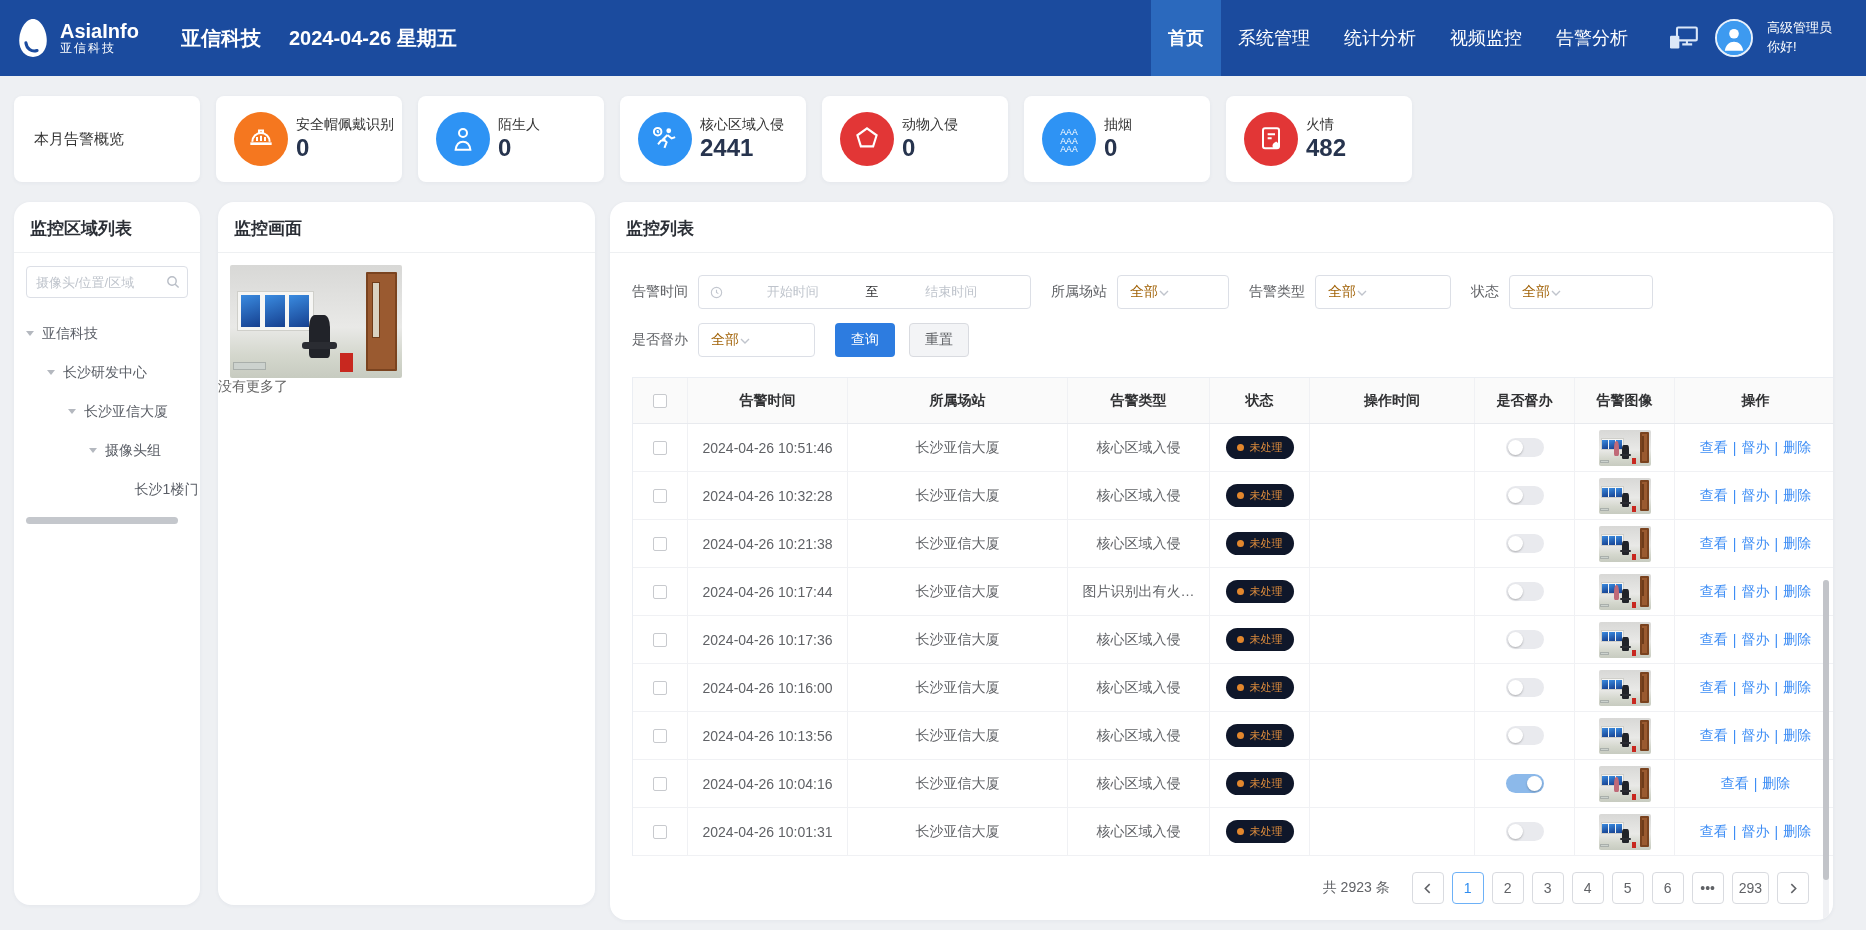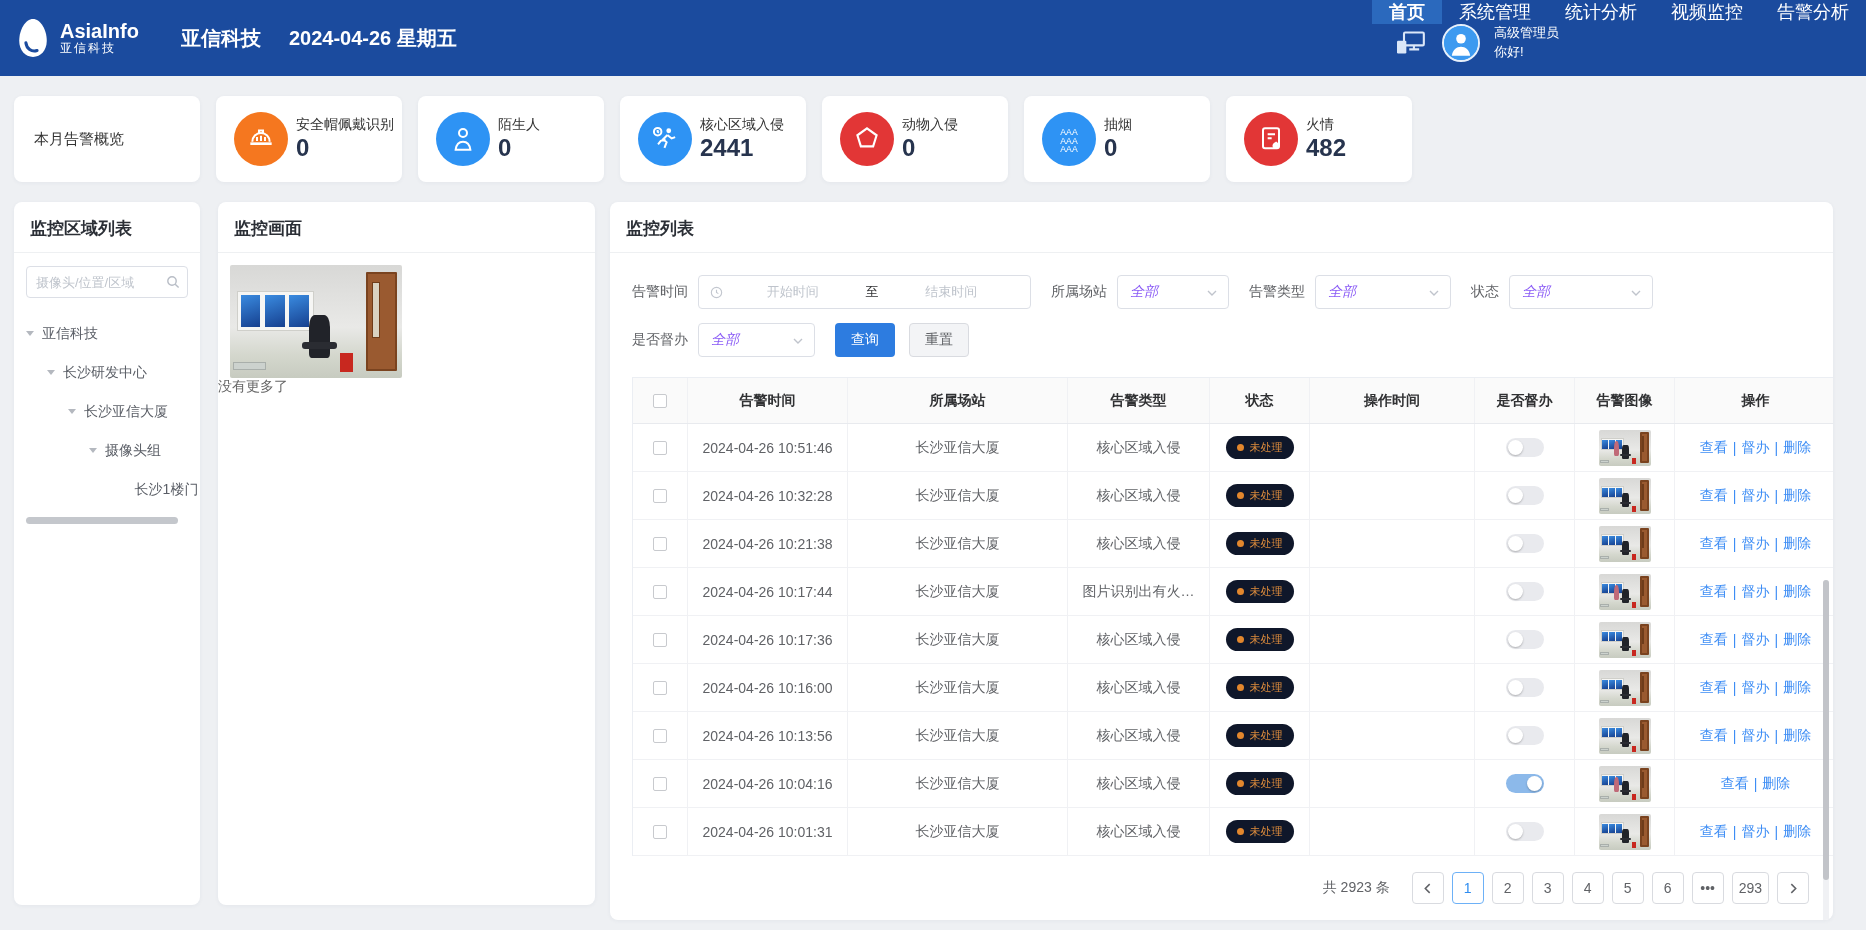--- a/index.html
+++ b/index.html
@@ -10,21 +10,21 @@
   
   .navbar { height:76px; background:#1b4b9e; display:flex; align-items:stretch; color:#fff; }
   .nav-left { display:flex; align-items:center; padding-left:14px; }
   .logo { display:flex; align-items:center; gap:8px; }
   .logo svg { width:38px; height:42px; }
   .logo-txt { display:flex; flex-direction:column; line-height:1.1; }
   .logo-en { font-size:20px; font-weight:700; }
   .logo-cn { font-size:12px; letter-spacing:2px; }
   .nav-brand { font-size:20px; font-weight:700; margin-left:42px; }
   .nav-date { font-size:20px; font-weight:700; margin-left:28px; }
-  .nav-right { margin-left:auto; display:flex; align-items:stretch;flex-direction:column; }
+  .nav-right { margin-left:auto; display:flex; align-items:stretch; }
   .nav-menu { display:flex; align-items:stretch; }
   .nav-item { display:flex; align-items:center; padding:0 17px; font-size:18px; cursor:pointer; }
   .nav-item.active { background:#2b69bd; font-weight:700; }
   .nav-icons { display:flex; align-items:center; gap:14px; padding:0 18px 0 22px; }
   .screens svg { width:34px; height:28px; display:block; }
   .avatar { width:38px; height:38px; border-radius:50%; overflow:hidden; border:2px solid #e7f0fb; background:#3d9af0; }
   .avatar svg { width:100%; height:100%; display:block; }
   .user-block { font-size:13px; line-height:1.45; padding-right:16px; }
 
   
@@ -34,21 +34,21 @@
     font-size:15px; color:#333; }
   .stat-card { width:186px; height:86px; display:flex; align-items:center; padding-left:18px; gap:8px; }
   .stat-icon { width:54px; height:54px; border-radius:50%; flex:0 0 54px; display:flex; align-items:center; justify-content:center; }
   .stat-icon svg { width:32px; height:32px; }
   .stat-text { display:flex; flex-direction:column; gap:1px; min-width:0; }
   .stat-label { font-size:14px; color:#333; white-space:nowrap; }
   .stat-value { font-size:24px; font-weight:700; color:#27344e; line-height:1.1; }
 
   
   .main-row { display:flex; margin:20px 0 0 14px; }
-  .panel { background:#fff; border-radius:8px; box-shadow:0 1px 4px rgba(30,50,90,.05); position:relative; }
+  .panel { background:#fff; border-radius:16px; box-shadow:0 1px 4px rgba(30,50,90,.05); position:relative; }
   .panel-title { font-size:17px; font-weight:700; color:#2b2f36; padding:15px 0 12px 16px; }
   .panel-divider { height:1px; background:#eef0f2; }
 
   .area-panel { width:186px; height:703px; overflow:hidden; }
   .search-box { position:relative; margin:13px 12px 0 12px; }
   .search-box input { width:100%; height:32px; border:1px solid #dcdfe6; border-radius:4px; padding:0 26px 0 9px;
     font-size:13px; color:#333; outline:none; font-family:inherit; }
   .search-box input::placeholder { color:#bfc4cc; }
   .search-box .s-icon { position:absolute; right:7px; top:8px; width:16px; height:16px; }
   .tree { margin-top:16px; }
@@ -78,22 +78,22 @@
 
   .list-panel { width:1223px; height:718px; margin-left:15px; overflow:hidden; }
   .filters-row { display:flex; align-items:center; margin:22px 0 0 22px; }
   .filters-row.second { margin-top:14px; }
   .f-label { font-size:14px; color:#606266; margin-right:10px; white-space:nowrap; }
   .range-input { width:333px; height:34px; border:1px solid #dcdfe6; border-radius:4px; display:flex; align-items:center;
     padding:0 10px; margin-right:20px; background:#fff; cursor:text; }
   .range-input .clock { width:15px; height:15px; flex:0 0 auto; }
   .range-input .ph { flex:1; text-align:center; font-size:13px; color:#bfc4cc; }
   .range-input .to { font-size:13px; color:#303133; padding:0 4px; }
-  .select { height:34px; border:1px solid #dcdfe6; border-radius:4px; display:flex; align-items:center; justify-content:space-between;
-    padding:0 10px 0 12px; margin-right:20px; background:#fff; font-size:14px; color:#8b5cf6; cursor:pointer;font-style:italic; }
+  .select { height:34px; border:1px solid #dcdfe6; border-radius:4px; display:flex; align-items:center; justify-content:flex-start;
+    padding:0 10px 0 12px; margin-right:20px; background:#fff; font-size:14px; color:#a16207; cursor:pointer; }
   .select .chev { width:12px; height:12px; }
   .btn { height:34px; border-radius:4px; font-size:14px; display:flex; align-items:center; justify-content:center;
     padding:0 15px; cursor:pointer; border:1px solid transparent; font-family:inherit; }
   .btn-primary { background:#2d7ce0; color:#fff; margin-right:14px; }
   .btn-plain { background:#f3f4f6; color:#606266; border-color:#d9dbe0; }
 
   
   .alarm-table { margin:20px 0 0 22px; width:1205px; border:1px solid #ebeef3; border-bottom:none; font-size:14px; }
   .t-row { display:grid; grid-template-columns:55px 160px 220px 142px 100px 165px 100px 100px 1fr; align-items:center;
     border-bottom:1px solid #f0f1f4; background:#fff; }

